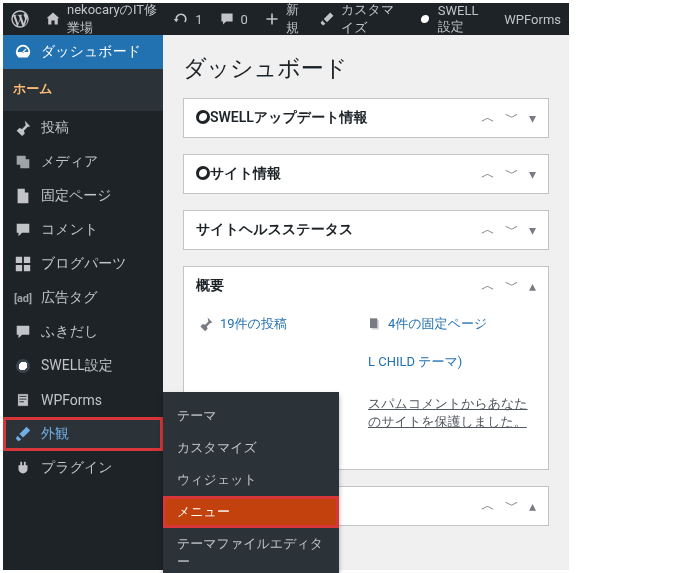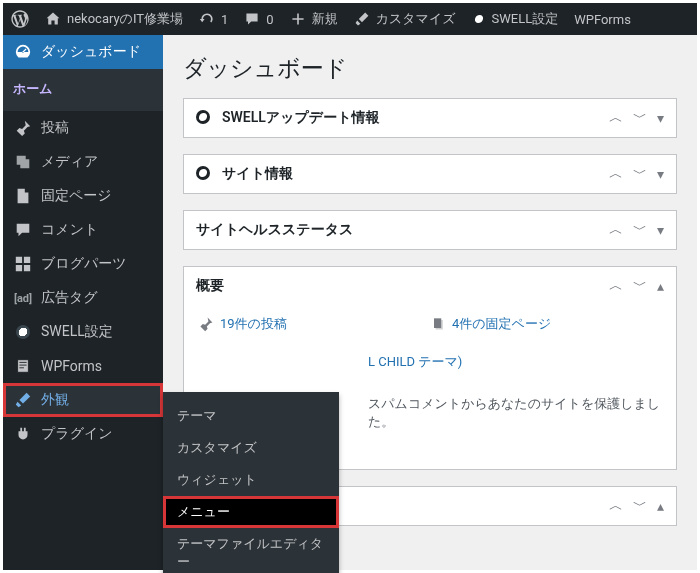--- a/index.html
+++ b/index.html
@@ -1,46 +1,46 @@
 <!DOCTYPE html>
 <html><head>
 <meta charset="utf-8">
 <style>
 * { margin:0; padding:0; box-sizing:border-box; font-family:-apple-system,BlinkMacSystemFont,"Segoe UI",Roboto,"Helvetica Neue",Arial,sans-serif; }
 body { width:700px; height:573px; overflow:hidden; background:#fff; }
-.frame { width:694px; height:567px; margin:3px; position:relative; background:#f0f0f1; }
+.frame { width:566px; height:567px; margin:3px; position:relative; background:#f0f0f1; }
 
 
 .adminbar { height:32px; background:#1d2327; color:#c3c4c7; display:flex; align-items:center; font-size:13px; }
 .adminbar .ab-item { display:flex; align-items:center; padding:0 8px; height:32px; gap:6px; cursor:pointer; }
 .adminbar .ab-icon { font-size:16px; display:inline-flex; }
 
 
 .sidebar { position:absolute; left:0; top:32px; bottom:0; width:160px; background:#1d2327; color:#c3c4c7; font-size:14px; }
 .menu-item { display:flex; align-items:center; gap:8px; padding:8px 10px; cursor:pointer; position:relative; }
 .menu-item .mi-icon { width:20px; display:inline-flex; justify-content:center; font-size:16px;text-align:right; }
 .menu-item.current { background:#2271b1; color:#fff; }
 .menu-item.current::after { content:""; position:absolute; right:-8px; top:50%; transform:translateY(-50%); border:8px solid transparent; border-right-color:#f0f0f1; }
 .menu-item.open { background:#2c3338; color:#72aee6; }
 .menu-item.open::after { content:""; position:absolute; right:-8px; top:50%; transform:translateY(-50%); border:8px solid transparent; border-right-color:#2c3338; }
 .menu-item.highlight-red { box-shadow: 0 0 0 3px #d63638 inset; }
 .submenu { background:#2c3338; padding:6px 0 8px 0; }
 .submenu .sub-item { padding:5px 12px; color:#c3c4c7; font-size:13px; cursor:pointer;}
-.submenu .sub-item.current-sub { color:#c4b5fd; font-weight:600;padding-left:10px;}
+.submenu .sub-item.current-sub { color:#fdba74; font-weight:600;padding-left:10px;}
 
 .flyout { position:absolute; left:160px; width:176px; background:#2c3338; color:#c3c4c7; padding:8px 0; box-shadow:0 3px 5px rgba(0,0,0,.3); z-index:50;}
 .flyout .fi { padding:7px 14px; font-size:13px; cursor:pointer; }
-.flyout .fi.hl { background:#000000; color:#fff; box-shadow: 0 0 0 3px #d63638 inset; }
+.flyout .fi.hl { background:#c2410c; color:#fff; box-shadow: 0 0 0 3px #d63638 inset; }
 
 
 .content { position:absolute; left:160px; right:0; top:32px; bottom:0; padding:18px 20px 0 20px; overflow:hidden;}
 .content h1 { font-size:23px; font-weight:400; color:#1d2327; margin-bottom:14px; }
 .postbox { background:#fff; border:1px solid #c3c4c7; margin-bottom:16px; }
 .postbox-header { display:flex; align-items:center; justify-content:space-between; padding:10px 12px; }
-.postbox-header .ph-left { display:flex; align-items:center; gap:12px; font-size:14px; font-weight:600; color:#1d2327;}
+.postbox-header .ph-left { display:flex; align-items:center; gap:0; font-size:14px; font-weight:600; color:#1d2327;}
 .postbox-header .ph-ctrl { display:flex; align-items:center; gap:10px; color:#787c82; font-size:14px;}
 .postbox-header .ph-ctrl span { cursor:pointer; display:inline-block; }
 .postbox-body { padding:4px 14px 14px 14px; font-size:13px; color:#50575e; }
 .postbox-body .row { display:flex; padding:6px 0;}
 .postbox-body a { color:#2271b1; text-decoration:none; }
 .postbox-body .row .cell { display:flex; align-items:center; gap:6px;}
 .small-icon { font-size:14px; color:#787c82; display:inline-flex;}
 .postbox .faint-part { color:#50575e; }
 
 .swell-dot { width:14px;height:14px;border-radius:50%;background:#1d2327;position:relative;display:inline-block;}
@@ -159,20 +159,28 @@
       <span class="mi-icon">
           <svg width="18" height="18" viewBox="0 0 20 20" fill="currentColor">
             <path d="M2 2h7v7H2zM11 2h7v7h-7zM2 11h7v7H2zM11 11h7v7h-7z"></path>
           </svg>
         </span>
       <span>ブログパーツ</span>
     </div>
     <div class="menu-item">
       <span class="mi-icon" style="font-size:11px;font-weight:bold;color:#9ca1a6;">[ad]</span>
       <span>広告タグ</span>
+    </div>
+    <div class="menu-item">
+      <span class="mi-icon">
+          <svg width="18" height="18" viewBox="0 0 20 20" fill="currentColor">
+            <path d="M3 3h14v10H9l-4 4v-4H3z"></path>
+          </svg>
+        </span>
+      <span>ふきだし</span>
     </div>
     <div class="menu-item">
       <span class="mi-icon">
           <span class="swell-dot" style="filter:brightness(2);"></span>
         </span>
       <span>SWELL設定</span>
     </div>
     <div class="menu-item">
       <span class="mi-icon">
           <svg width="18" height="18" viewBox="0 0 20 20" fill="currentColor">
@@ -282,21 +290,21 @@
             <a href="#">4件の固定ページ</a>
           </div>
         </div>
         <div class="row" style="padding-top:14px;">
           <div class="cell faint-part" style="gap:0;">
             <a href="#" style="margin-left:170px;">L CHILD テーマ)</a>
             <span style="color:#50575e;"></span>
           </div>
         </div>
         <div class="row" style="padding-top:18px; display:block;">
-          <div style="margin-left:170px;">スパムコメントからあなたのサイトを保護しました。</div>
+          <div style="margin-left:170px;text-decoration:underline;">スパムコメントからあなたのサイトを保護しました。</div>
           <div style="margin-left:68px;">ありません。</div>
         </div>
       </div>
     </div>
 
     <div class="postbox">
       <div class="postbox-header">
         <div class="ph-left">
             <span>&nbsp;</span>
           </div>

